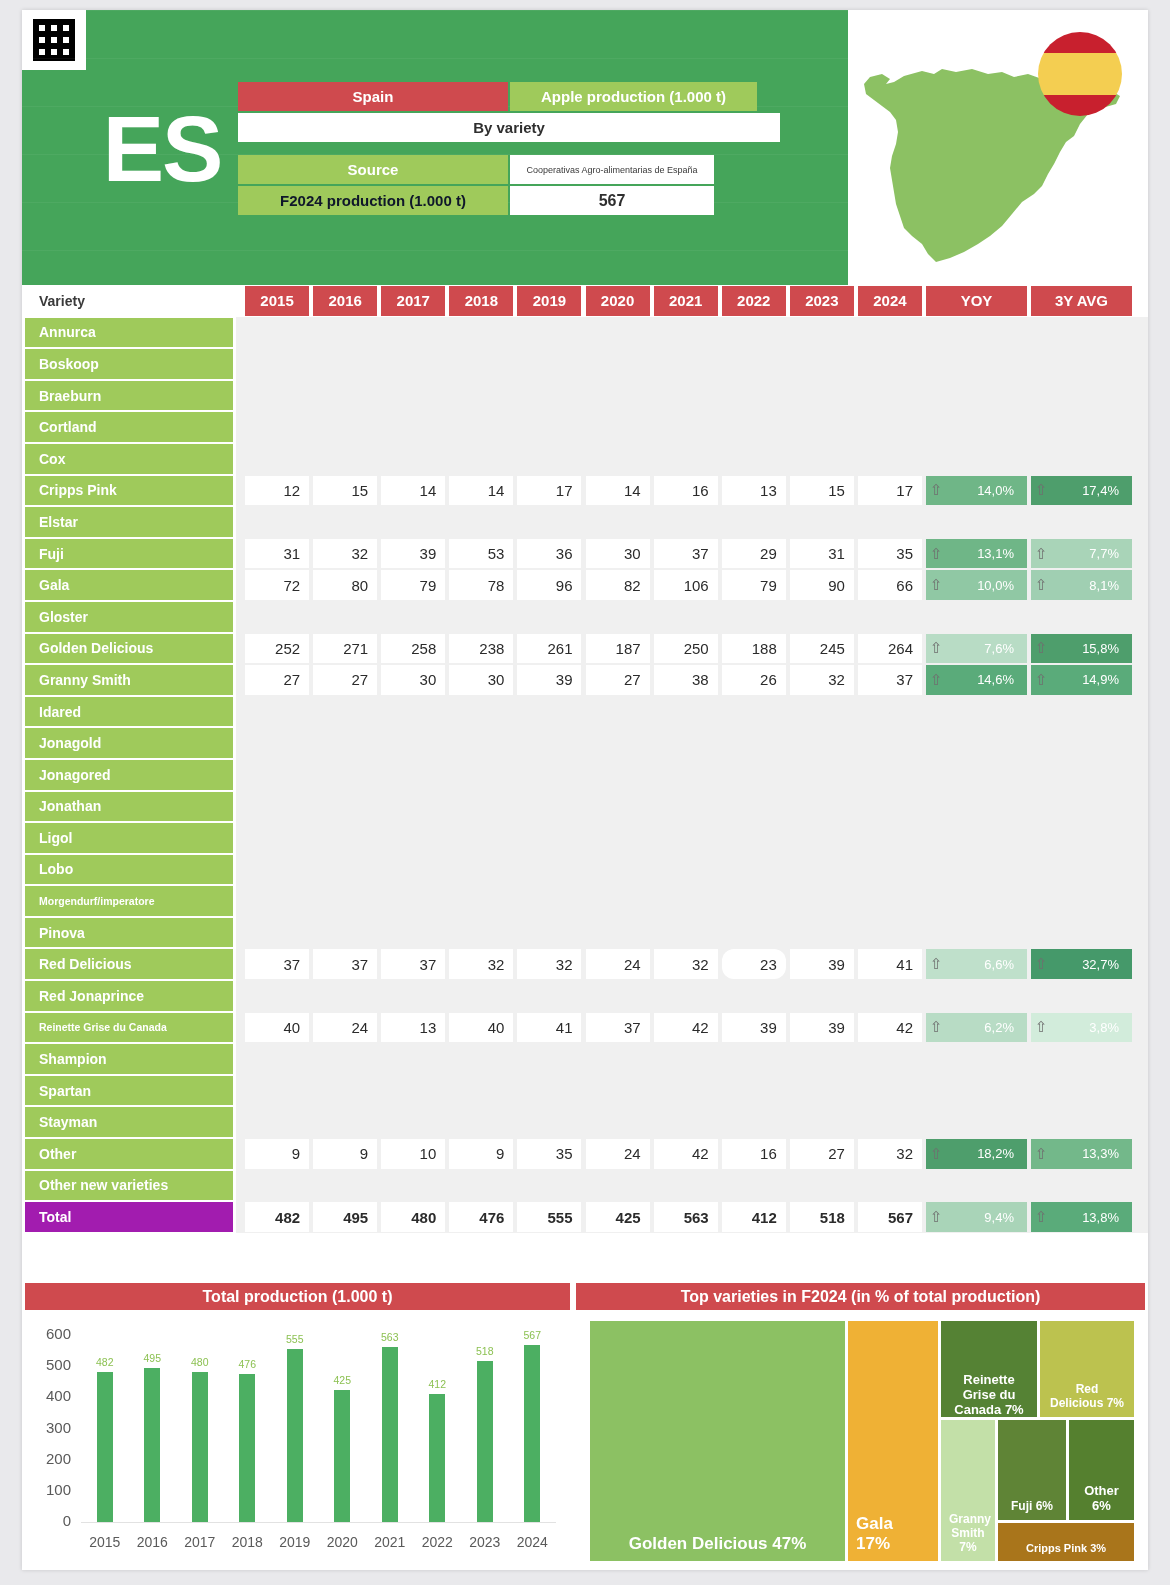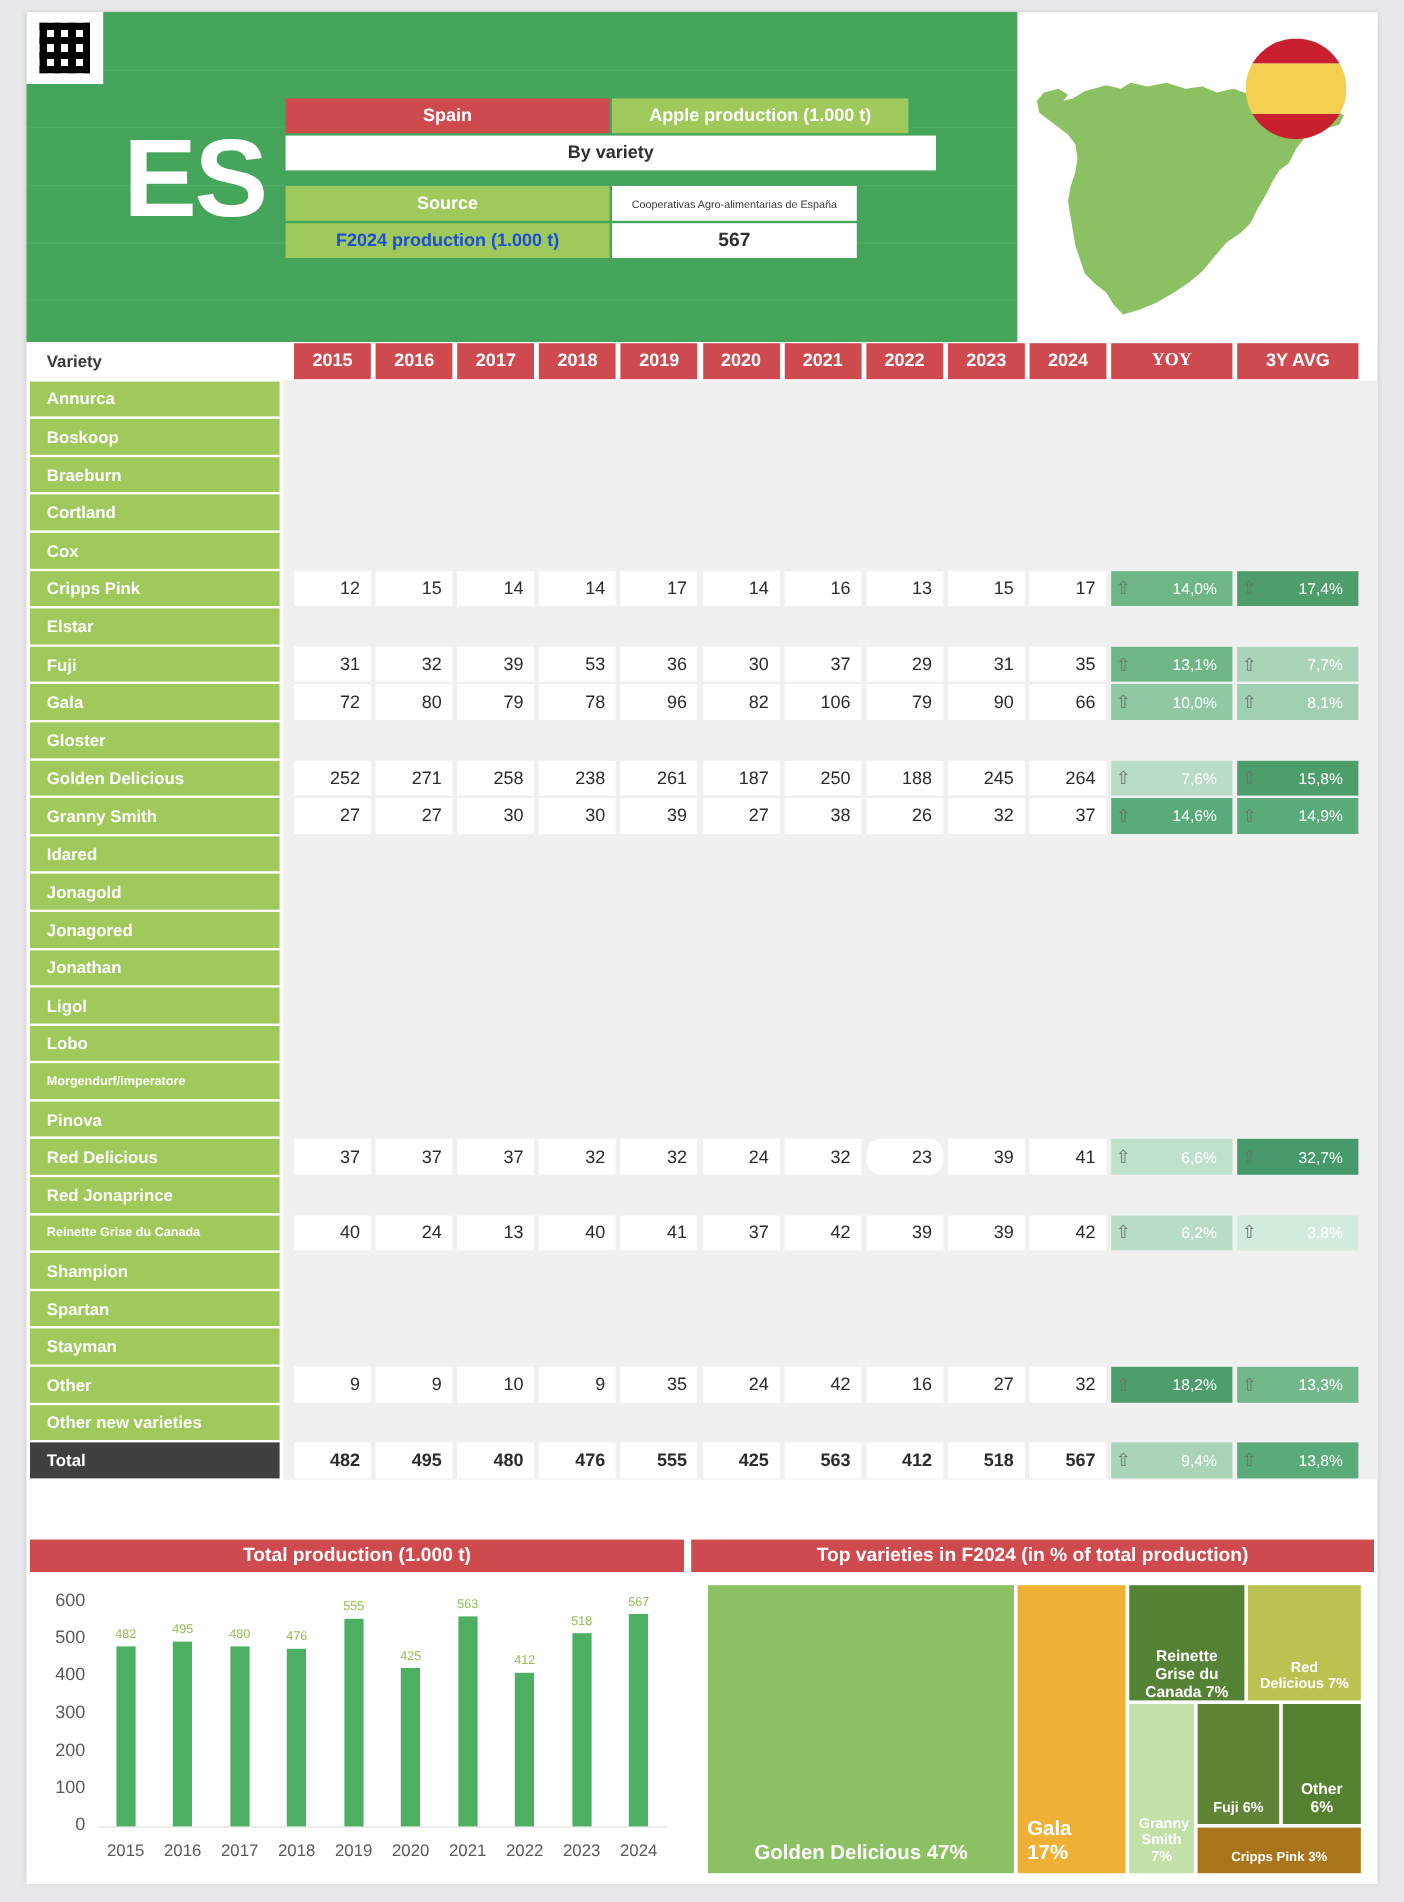--- a/index.html
+++ b/index.html
@@ -12,21 +12,21 @@
   #hdr-stripes{position:absolute;inset:0;background:
      repeating-linear-gradient(to bottom, rgba(255,255,255,0.05) 0px, rgba(255,255,255,0.05) 1px, transparent 1px, transparent 48px);}
   #es-code{position:absolute;left:55px;top:93px;width:170px;text-align:center;color:#fff;
            font-size:92px;font-weight:bold;line-height:1;letter-spacing:-2px;}
   .hcell{position:absolute;display:flex;align-items:center;justify-content:center;
          font-size:15px;font-weight:bold;box-sizing:border-box;}
   #h-spain{left:216px;top:72px;width:270px;height:29px;background:#cf4a4e;color:#fff;}
   #h-apple{left:488px;top:72px;width:247px;height:29px;background:#9fca5b;color:#fff;}
   #h-byvar{left:216px;top:103px;width:542px;height:29px;background:#fff;color:#2f2f2f;}
   #h-source{left:216px;top:145px;width:270px;height:29px;background:#9fca5b;color:#fff;}
-  #h-f2024{left:216px;top:176px;width:270px;height:29px;background:#9fca5b;color:#1d4ed8;}
+  #h-f2024{left:216px;top:176px;width:270px;height:29px;background:#9fca5b;color:#0f172a;}
   #h-srcname{left:488px;top:145px;width:204px;height:29px;background:#fff;color:#3a3a3a;font-size:9px;font-weight:normal;}
   #h-srcval{left:488px;top:176px;width:204px;height:29px;background:#fff;color:#2f2f2f;font-size:16px;}
   #h-qr{left:694px;top:145px;width:64px;height:60px;background:#fff;display:flex;align-items:center;justify-content:center;}
   #qrbox{width:42px;height:42px;
     background-image:
       linear-gradient(90deg,#000 0 14.2%,transparent 0 28.5%,#000 0 42.8%,transparent 0 57.1%,#000 0 71.4%,transparent 0 85.7%,#000 0 100%),
       linear-gradient(0deg,#000 0 14.2%,transparent 0 28.5%,#000 0 42.8%,transparent 0 57.1%,#000 0 71.4%,transparent 0 85.7%,#000 0 100%);
     background-blend-mode:multiply;background-color:#fff;}
   
   #map-panel{position:absolute;left:826px;top:0;width:300px;height:275px;background:#fff;}
@@ -36,21 +36,21 @@
   #flag .r2{height:50%;background:#f4ce51;}
   #flag .r3{height:25%;background:#c8202e;}
 
   
   #table{position:absolute;left:0;top:275px;width:1126px;}
   .trow{position:relative;height:31.6px;}
   .vcell{position:absolute;left:3px;top:1px;width:208px;height:29.6px;
          background:#9fca5b;color:#fff;font-size:14px;font-weight:bold;
          display:flex;align-items:center;padding-left:14px;box-sizing:border-box;}
   .vcell.small{font-size:10.5px;}
-  .vcell.total{background:#404040;}
+  .vcell.total{background:#a21caf;}
   .vcell.hdrv{background:#fff;color:#3a3a3a;}
   .num{position:absolute;top:1px;height:29.6px;background:#fff;color:#2b2b2b;
        font-size:15px;display:flex;align-items:center;justify-content:flex-end;
        padding-right:9px;box-sizing:border-box;}
   .num.bold{font-weight:bold;}
   .yh{position:absolute;top:1px;height:29.6px;background:#cf4a4e;color:#fff;
       font-size:15px;font-weight:bold;display:flex;align-items:center;justify-content:center;}
   .pct{position:absolute;top:1px;height:29.6px;color:#fff;font-size:13px;
        display:flex;align-items:center;box-sizing:border-box;}
   .pct .arw{width:20px;text-align:center;font-size:15px;color:#6f6f6f;flex:0 0 20px;}
@@ -113,21 +113,21 @@
           <div class="yh" style="left: 223px; width: 64.1px;">2015</div>
           <div class="yh" style="left: 291.1px; width: 64.1px;">2016</div>
           <div class="yh" style="left: 359.2px; width: 64.1px;">2017</div>
           <div class="yh" style="left: 427.3px; width: 64.1px;">2018</div>
           <div class="yh" style="left: 495.4px; width: 64.1px;">2019</div>
           <div class="yh" style="left: 563.5px; width: 64.1px;">2020</div>
           <div class="yh" style="left: 631.6px; width: 64.1px;">2021</div>
           <div class="yh" style="left: 699.7px; width: 64.1px;">2022</div>
           <div class="yh" style="left: 767.8px; width: 64.1px;">2023</div>
           <div class="yh" style="left: 835.9px; width: 64.1px;">2024</div>
-          <div class="yh" style="left: 904px; width: 101px; font-family: Liberation Serif, serif;">YOY</div>
+          <div class="yh" style="left: 904px; width: 101px;">YOY</div>
           <div class="yh" style="left: 1009px; width: 101px;">3Y AVG</div>
         </div>
         <div class="trow">
           <div class="vcell">Annurca</div>
         </div>
         <div class="trow">
           <div class="vcell">Boskoop</div>
         </div>
         <div class="trow">
           <div class="vcell">Braeburn</div>

